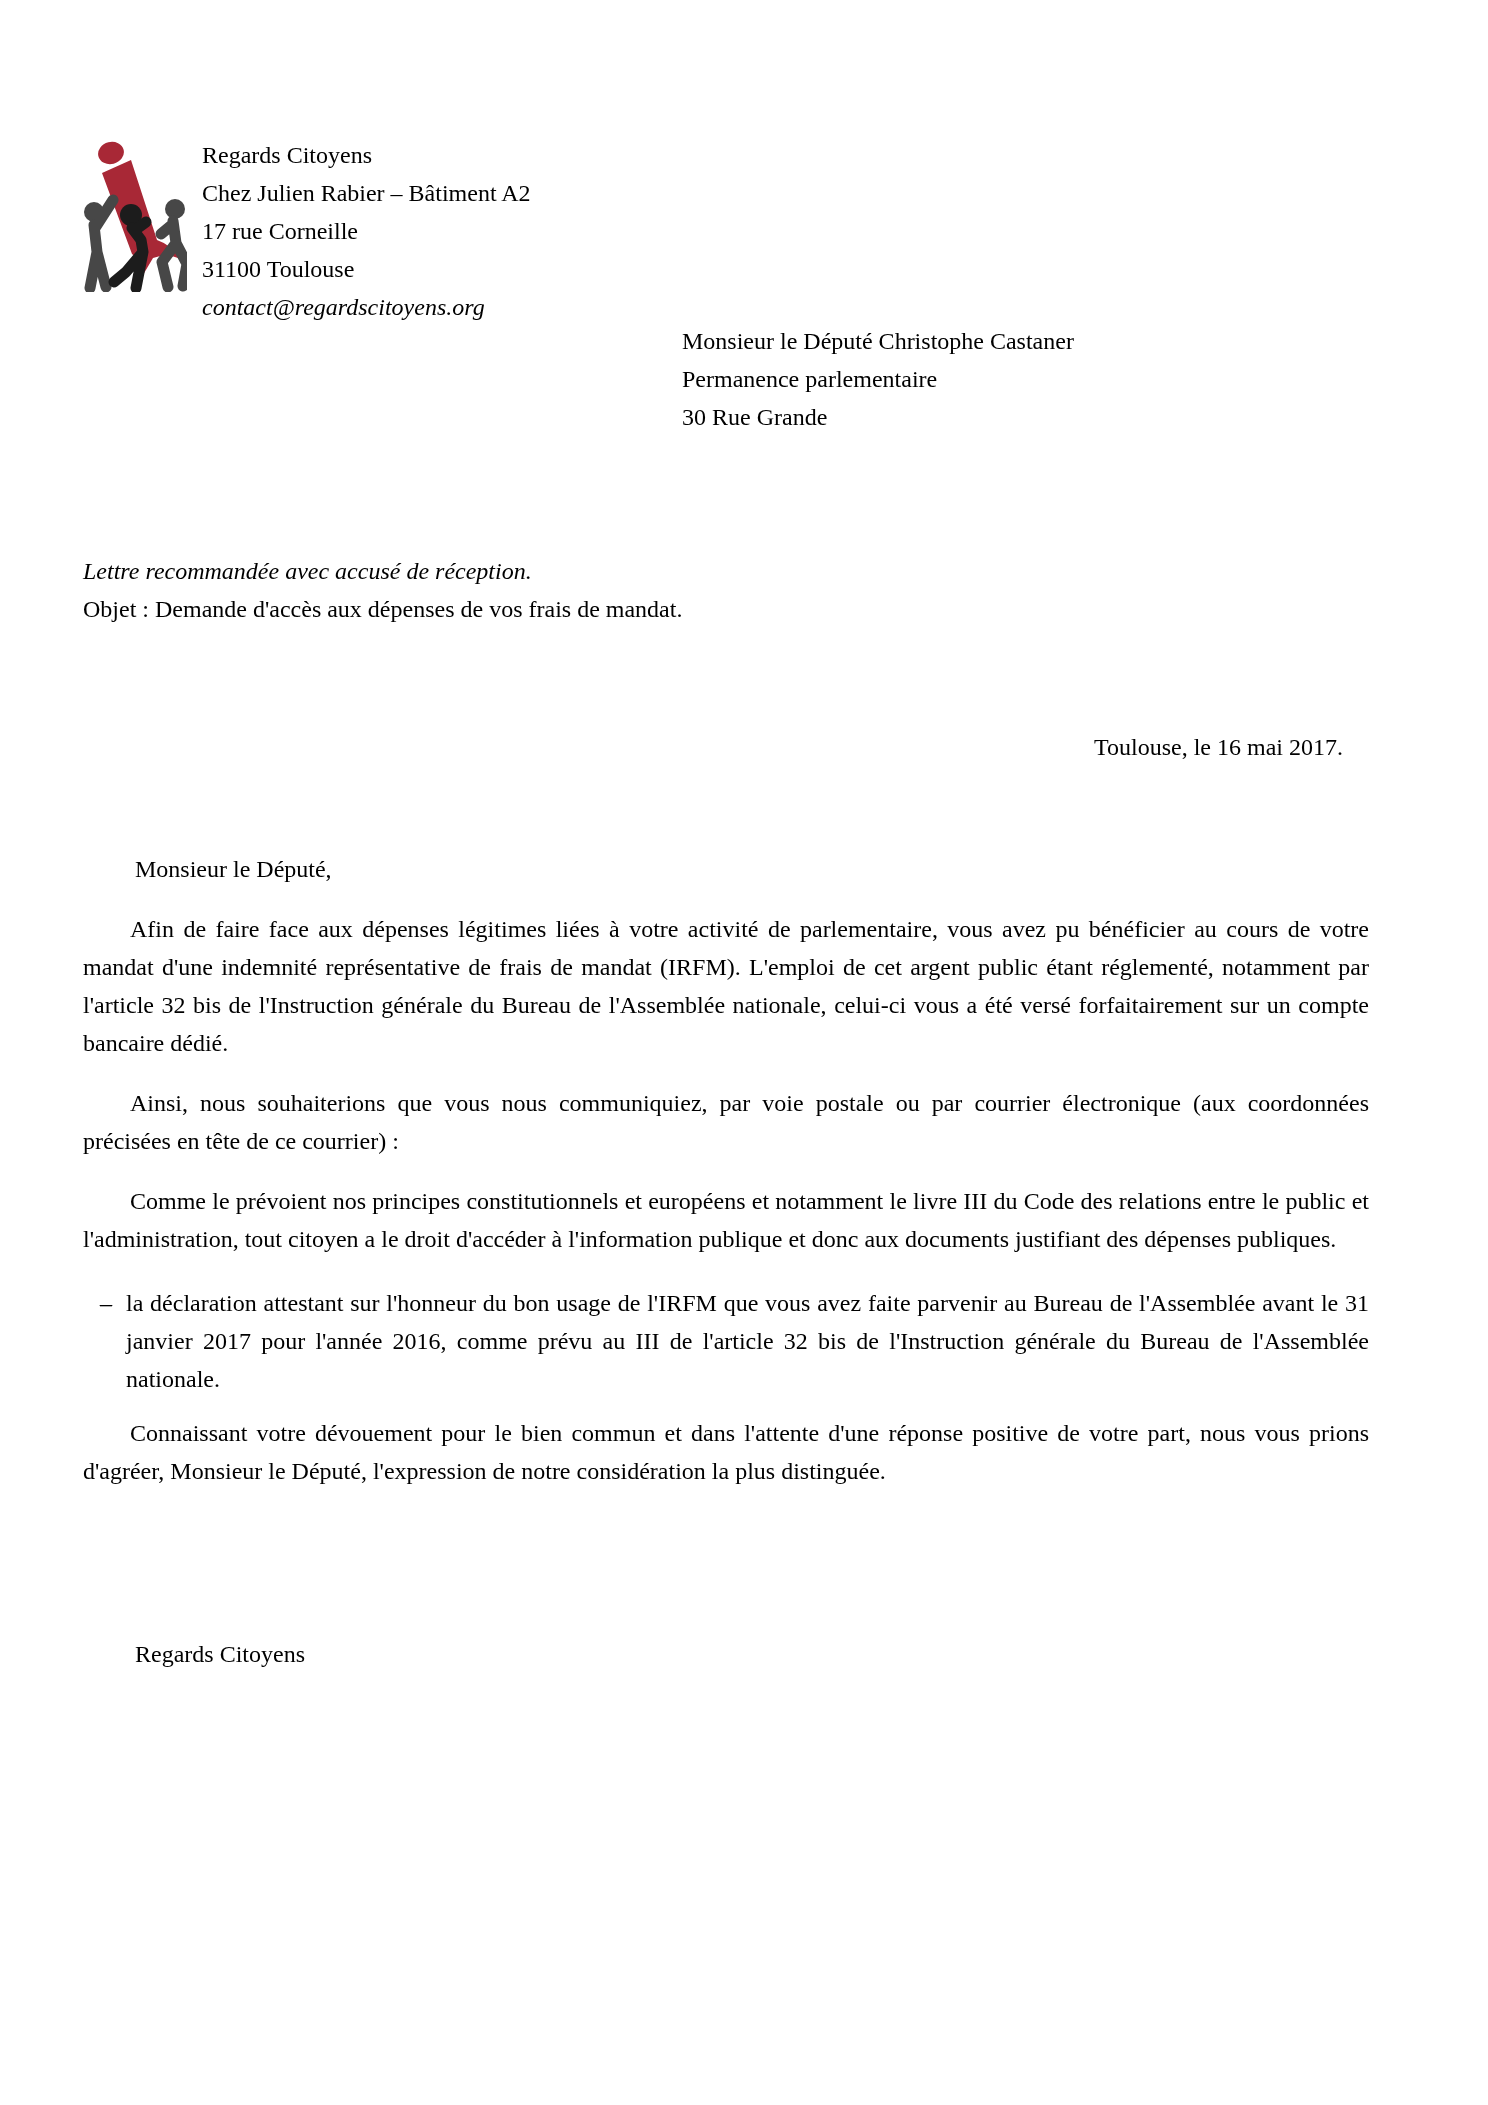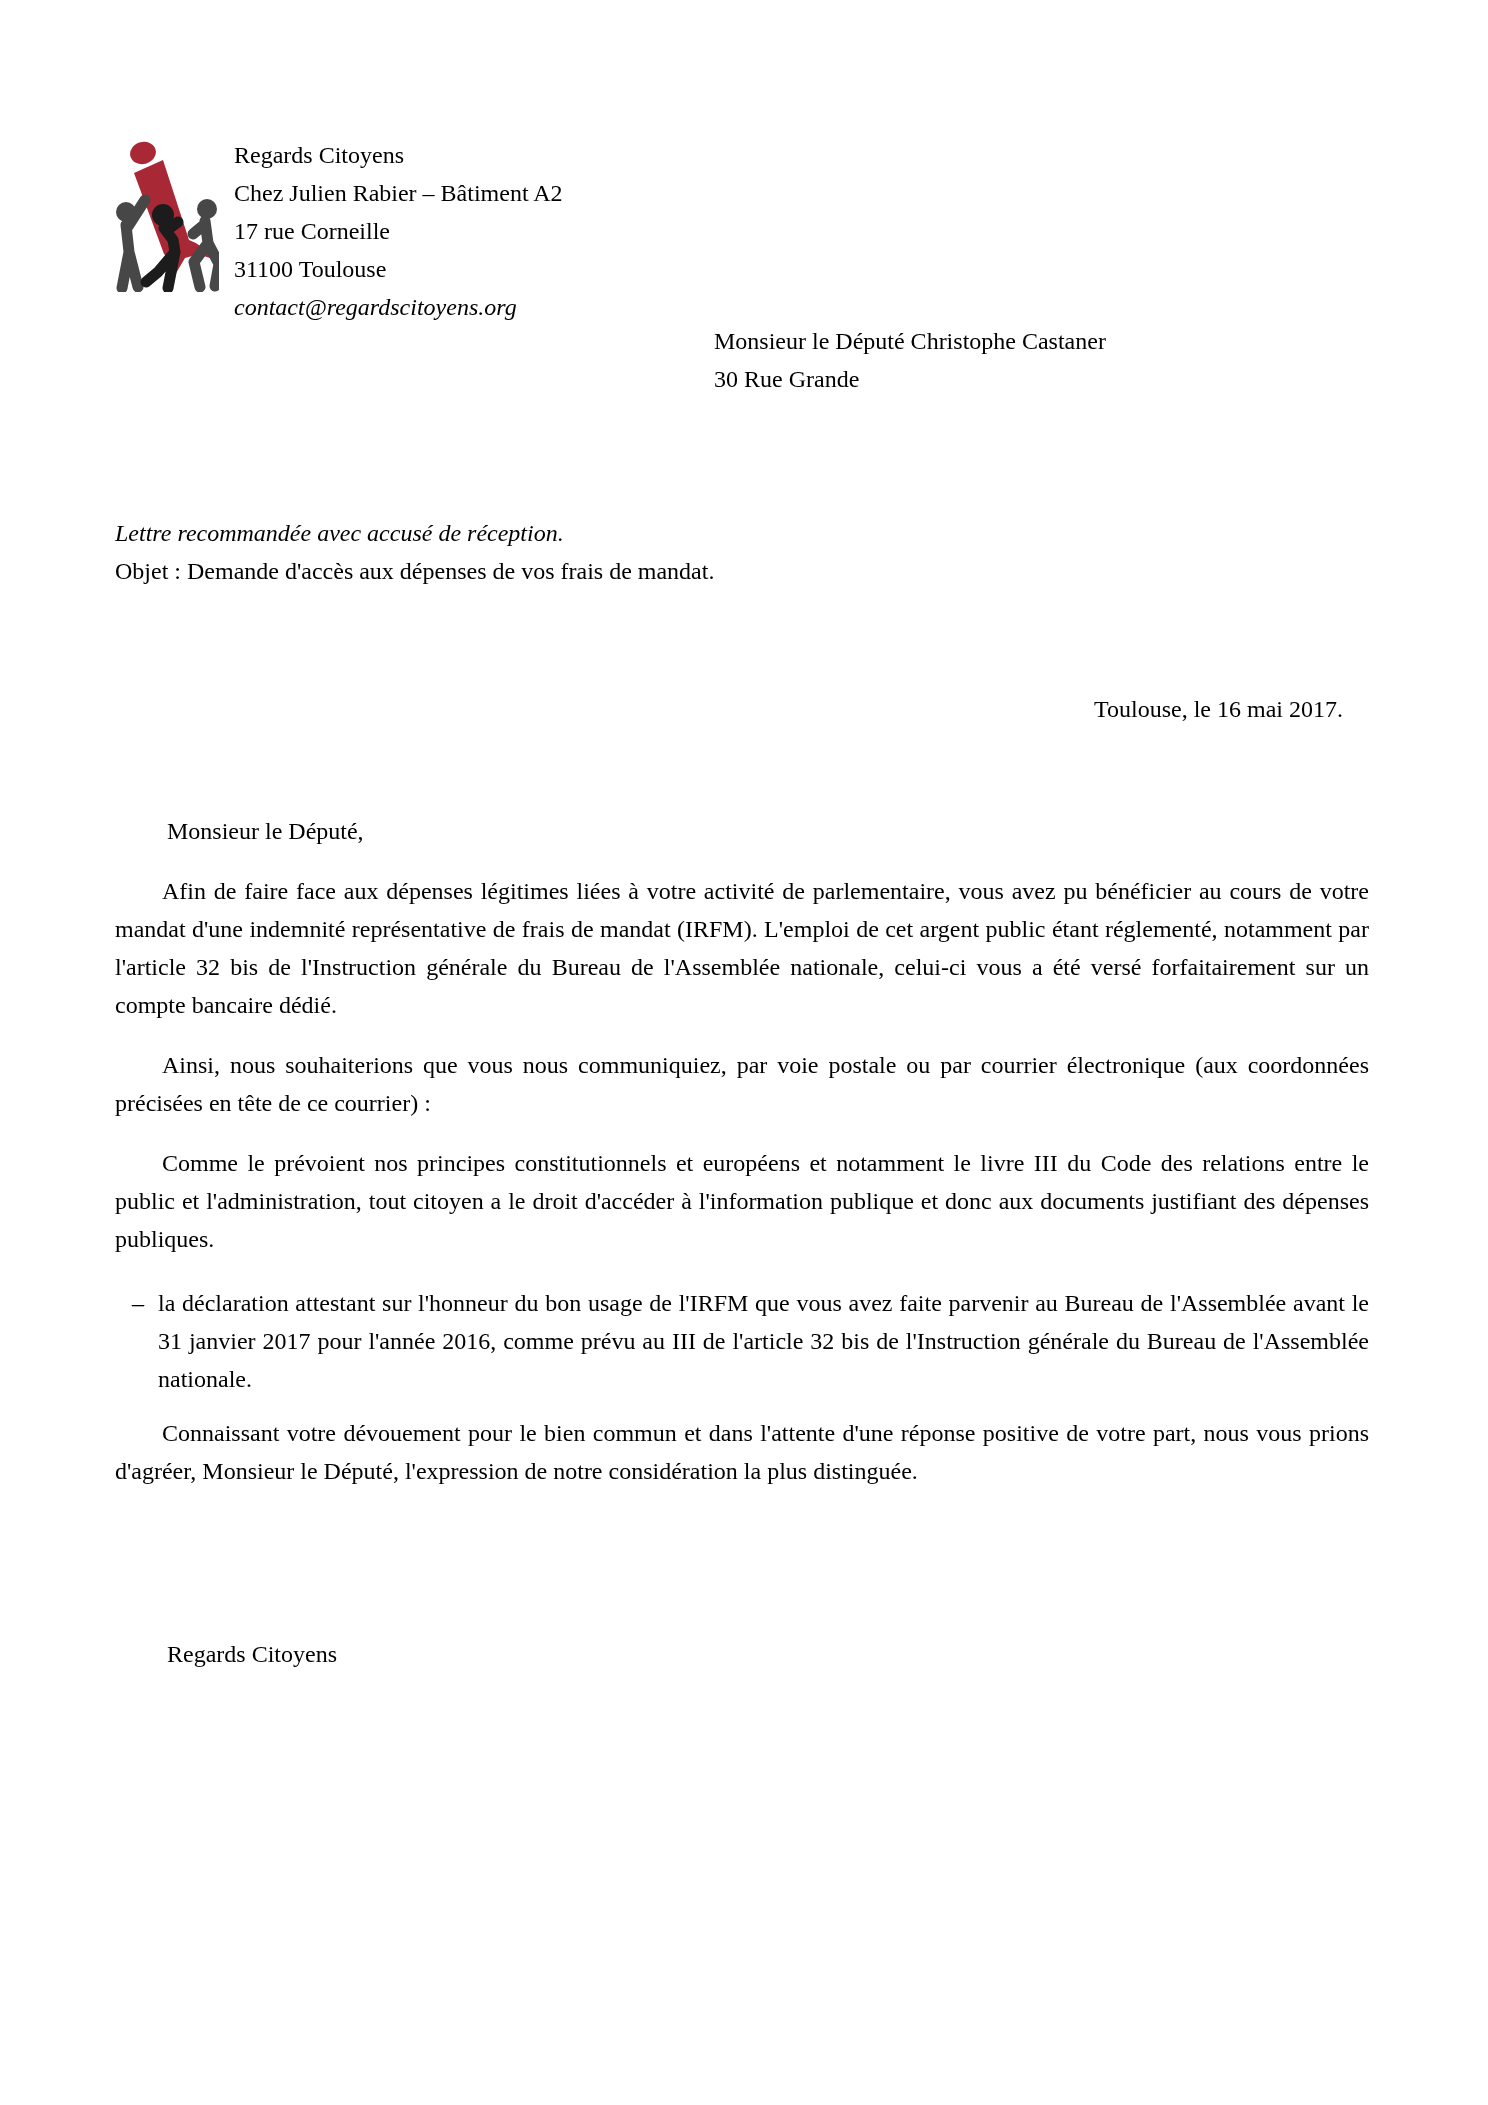--- a/index.html
+++ b/index.html
@@ -12,21 +12,21 @@
     width: 1488px;
     height: 2105px;
     background: #ffffff;
     color: #000000;
     font-family: "Liberation Serif", serif;
     font-size: 24px;
     line-height: 38px;
     overflow: hidden;
   }
   .content {
-    padding: 136px 119px 0 115px;
+    padding: 136px 119px 0 83px;
   }
   .sender-row {
     display: flex;
     align-items: flex-start;
     gap: 15px;
   }
   .logo {
     flex: 0 0 auto;
     width: 104px;
     height: 152px;
@@ -96,20 +96,21 @@
         <div>Regards Citoyens</div>
         <div>Chez Julien Rabier – Bâtiment A2</div>
         <div>17 rue Corneille</div>
         <div>31100 Toulouse</div>
         <div class="italic">contact@regardscitoyens.org</div>
       </div>
     </div>
 
     <div class="recipient">
       <div>Monsieur le Député Christophe Castaner</div>
+      <div>Permanence parlementaire</div>
       <div>30 Rue Grande</div>
     </div>
 
     <div class="meta">
       <div class="italic">Lettre recommandée avec accusé de réception.</div>
       <div>Objet : Demande d'accès aux dépenses de vos frais de mandat.</div>
     </div>
 
     <div class="dateline">Toulouse, le 16 mai 2017.</div>
 

